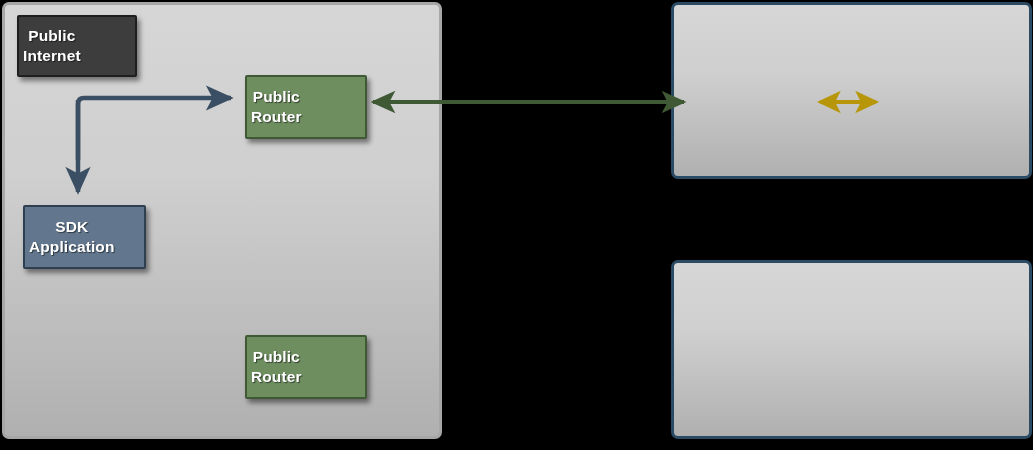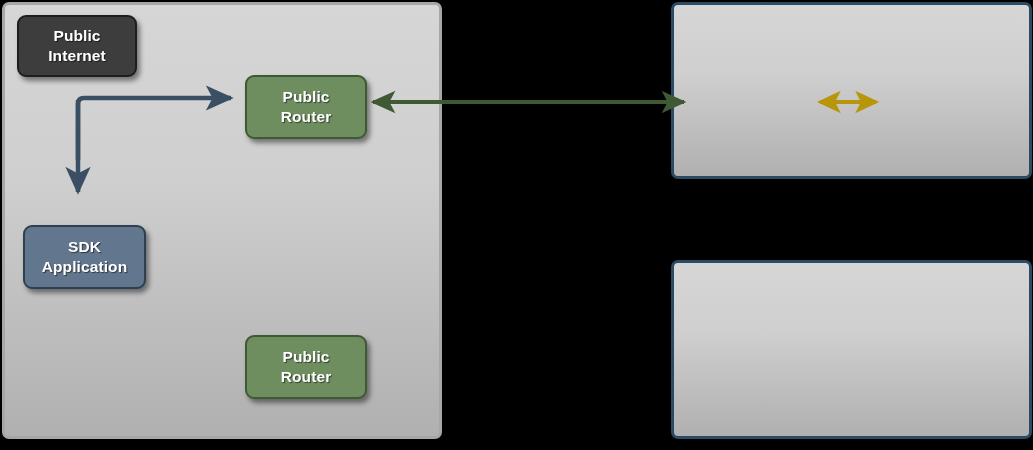--- a/index.html
+++ b/index.html
@@ -36,39 +36,39 @@
   #private-net-2 {
     left: 671px; top: 260px;
     width: 361px; height: 179px;
     border: 3px solid #2b4a63;
   }
 
   
   .node {
     position: absolute;
     box-sizing: border-box;
-    border-radius: 9px;
+    border-radius: 2px;
     display: flex;
     align-items: center;
-    justify-content: center;
+    justify-content: flex-start;
     text-align: center;
     color: #ffffff;
     font-weight: bold;
     font-size: 15.5px;
     line-height: 1.28;
     letter-spacing: 0.1px;
     text-shadow: 1px 1px 1px rgba(0,0,0,0.55);
     box-shadow: 3px 4px 5px rgba(0,0,0,0.45);
     z-index: 5;
   }
   .node .lbl { display: block; padding: 0 4px; white-space: pre-line; }
 
   .n-dark   { background: #3d3d3d; border: 2px solid #1e1e1e; }
   .n-green  { background: #6e8e60; border: 2px solid #3f5934; }
-  .n-slate  { background: #62778e; border: 2px solid #2e3f52; margin-top: 20px; }
+  .n-slate  { background: #62778e; border: 2px solid #2e3f52; }
   .n-rust   { background: #a8512b; border: 2px solid #5d2a12; }
 
   
   #public-internet   { left: 12px;  top: 10px;  width: 120px; height: 62px; }
   #public-router-1   { left: 240px; top: 70px;  width: 122px; height: 64px; }
   #sdk-application   { left: 18px;  top: 200px; width: 123px; height: 64px; }
   #controller        { left: 240px; top: 200px; width: 122px; height: 64px; }
   #public-router-2   { left: 240px; top: 330px; width: 122px; height: 64px; }
 
   

